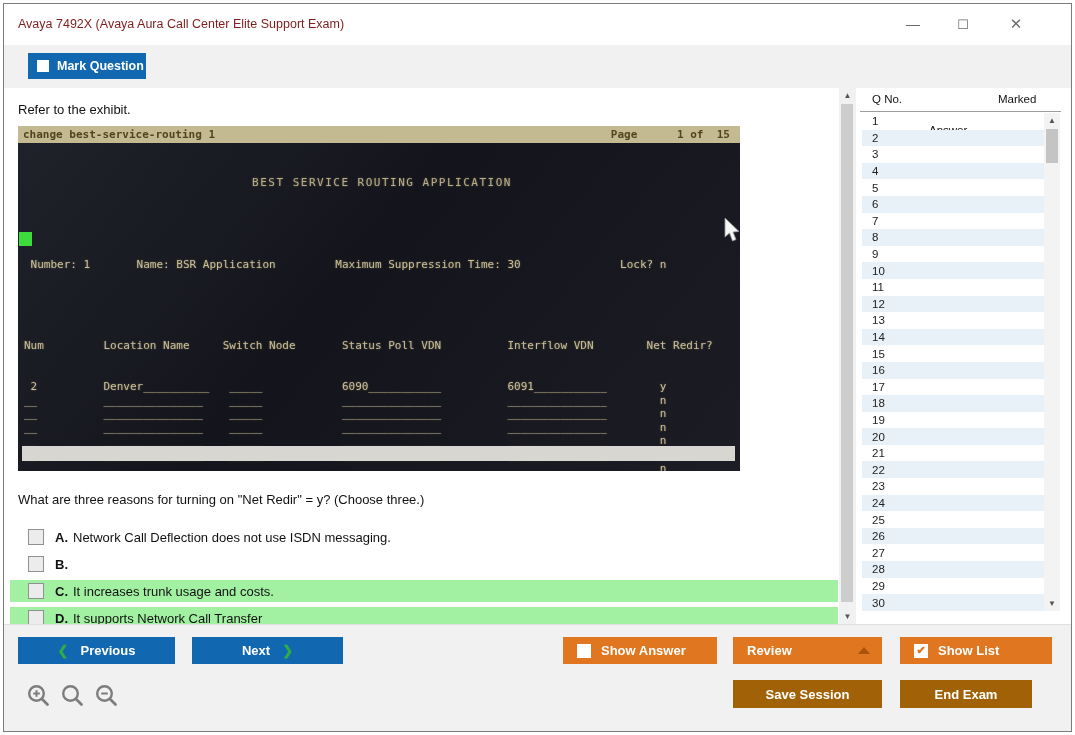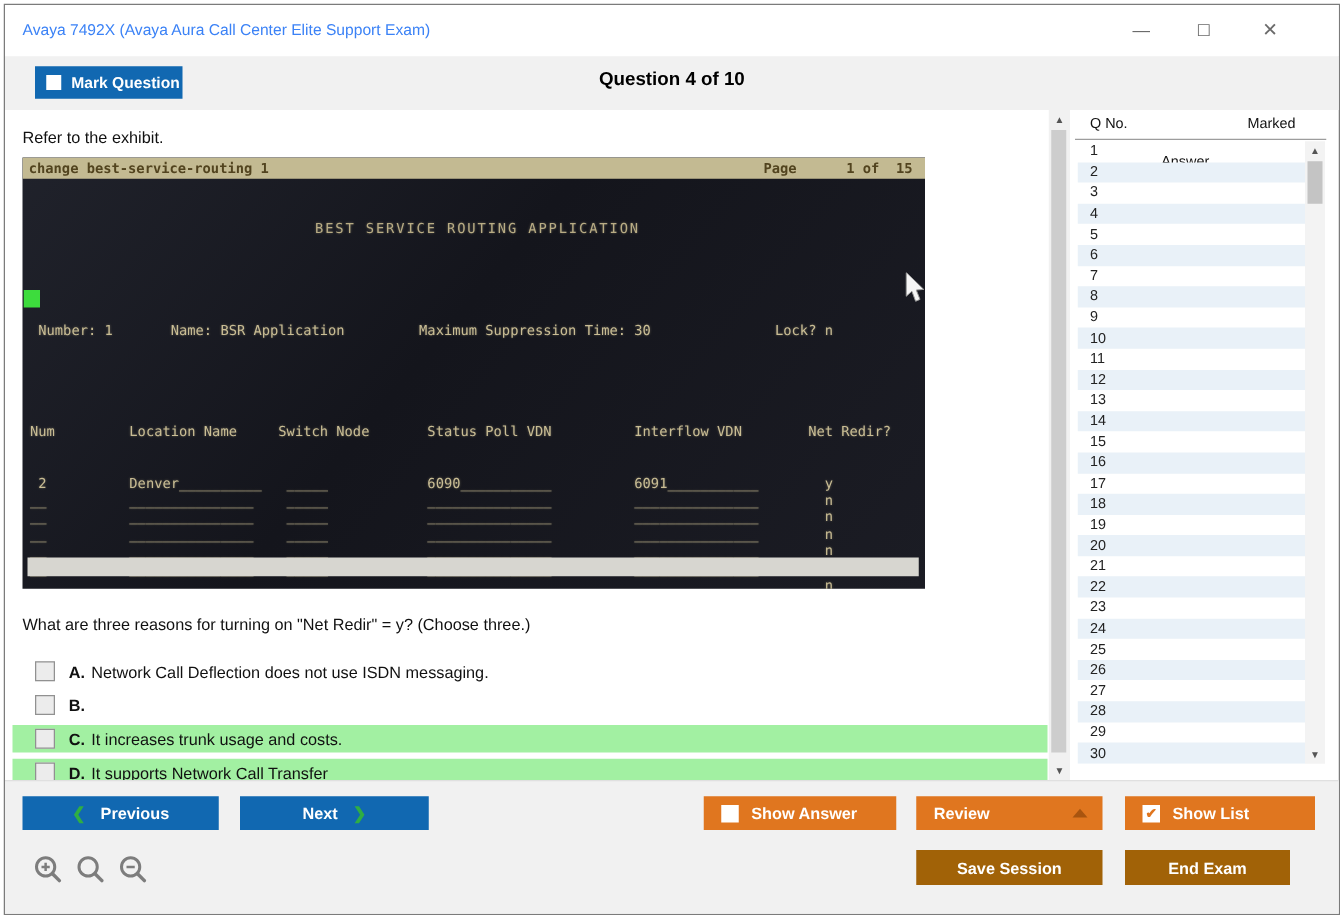--- a/index.html
+++ b/index.html
@@ -1,21 +1,21 @@
 <!DOCTYPE html>
 <html><head>
 <meta charset="utf-8">
 <style>
   * { margin:0; padding:0; box-sizing:border-box; }
   html,body { width:1075px; height:735px; background:#ffffff; font-family:"Liberation Sans", sans-serif; overflow:hidden; }
   .window { position:absolute; left:3px; top:3px; width:1069px; height:729px; border:1px solid #7b7b7b; background:#ffffff; }
 
   
   .titlebar { position:absolute; left:0; top:0; right:0; height:41px; background:#ffffff; }
-  .titlebar .title { position:absolute; left:14px; top:13px; font-size:12.5px; color:#3b82f6; }
+  .titlebar .title { position:absolute; left:14px; top:13px; font-size:12.5px; color:#7f1d1d; }
   .winctl { position:absolute; top:6px; width:46px; height:28px; display:flex; align-items:center; justify-content:center; color:#6b6b6b; cursor:default; }
   .winctl.min { right:135px; font-size:14px; }
   .winctl.max { right:85px; font-size:13px; }
   .winctl.close { right:32px; font-size:15px; }
 
   
   .toolbar { position:absolute; left:0; top:41px; right:0; height:43px; background:#f1f1f1; }
   .mark-btn { position:absolute; left:24px; top:8px; width:118px; height:26px; background:#1168b1; color:#fff; font-size:12.5px; font-weight:bold; display:flex; align-items:center; padding-left:9px; cursor:pointer; }
   .mark-btn .cbx { width:12px; height:12px; background:#fff; margin-right:8px; flex:0 0 auto; }
   .qheader { position:absolute; left:0; right:0; top:10px; text-align:center; font-size:15px; font-weight:bold; color:#000; }
@@ -86,21 +86,20 @@
 <div class="window">
 
   <div class="titlebar">
     <span class="title">Avaya 7492X (Avaya Aura Call Center Elite Support Exam)</span>
     <span class="winctl min">—</span>
     <span class="winctl max">☐</span>
     <span class="winctl close">✕</span>
   </div>
 
   <div class="toolbar">
-    <div class="qheader">Question 4 of 10</div>
     <div class="mark-btn">
       <span class="cbx"></span>
       <span>Mark Question</span>
     </div>
   </div>
 
   <div class="content">
     <div class="refer">Refer to the exhibit.</div>
 
     <div class="exhibit">

